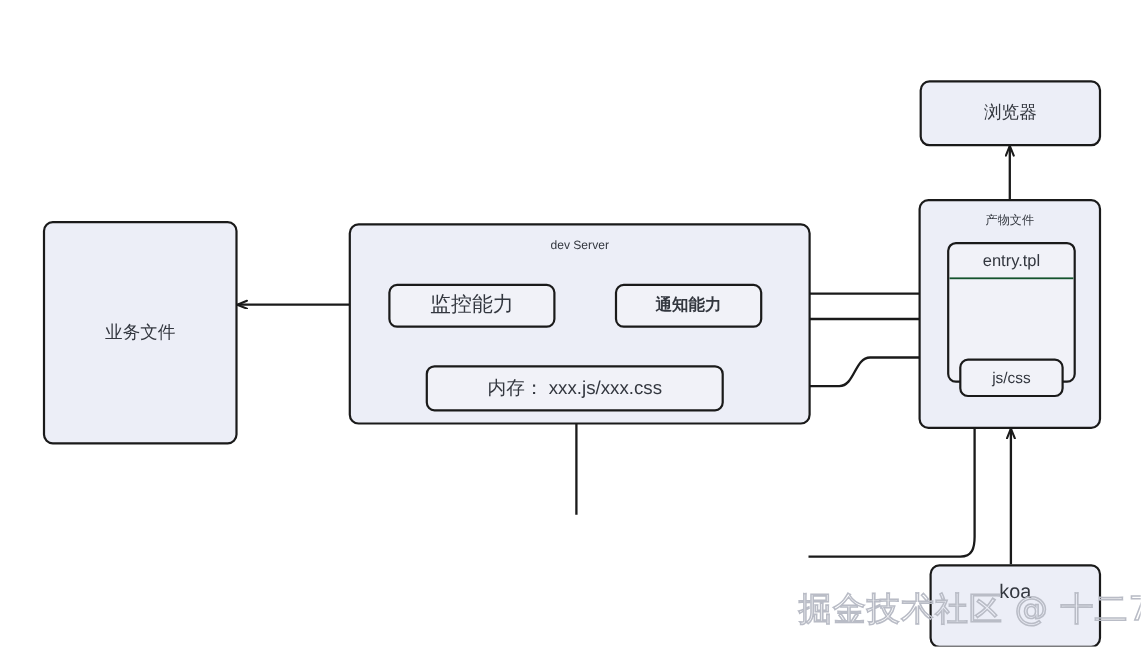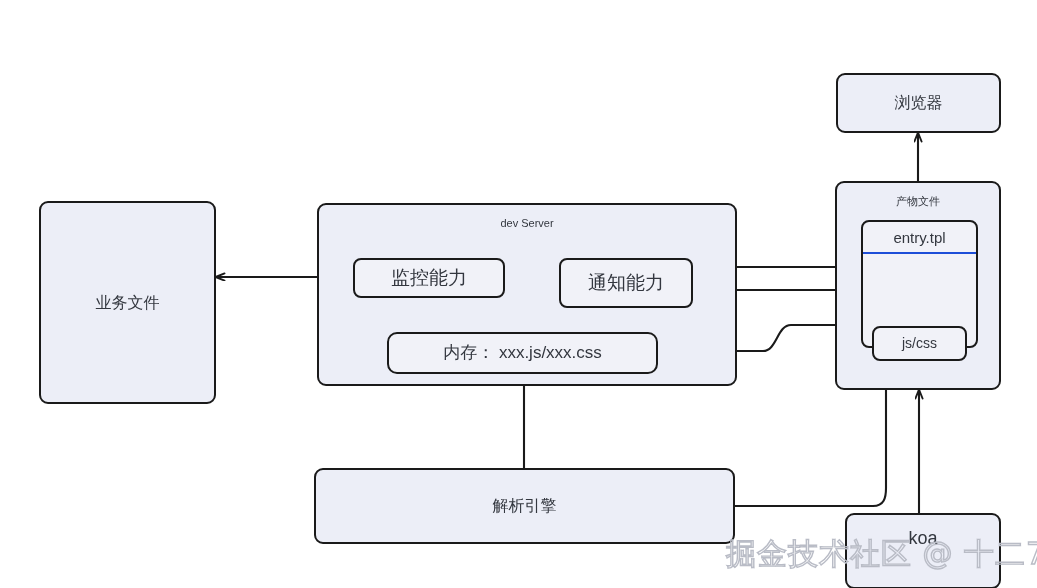--- a/index.html
+++ b/index.html
@@ -55,21 +55,21 @@
     border-radius: 8px;
     z-index: 3;
   }
   .group-head {
     position: absolute;
     left: 0;
     right: 0;
     top: 0;
     height: 32px;
     box-sizing: border-box;
-    border-bottom: 2px solid #1d4ed8;
+    border-bottom: 2px solid #14532d;
     display: flex;
     align-items: center;
     justify-content: center;
     font-size: 15px;
     color: #33373f;
     border-radius: 6px 6px 0 0;
   }
   #wires {
     position: absolute;
     left: 0;
@@ -132,46 +132,43 @@
   </div>
 
   <div class="node panel" style="left:317px; top:203px; width:420px; height:183px;">
     <span class="panel-title">dev Server</span>
   </div>
 
   <div class="node inner" style="left:353px; top:258px; width:152px; height:40px; font-size:19px;">
     <span>监控能力</span>
   </div>
 
-  <div class="node inner" style="left:559px; top:258px; width:134px; height:50px; font-size:19px;">
+  <div class="node inner" style="left:559px; top:258px; width:134px; height:40px; font-size:15px;font-weight:bold;">
     <span>通知能力</span>
   </div>
 
-  <div class="node inner" style="left:387px; top:332px; width:271px; height:42px; font-size:17px;border-radius:10px;">
+  <div class="node inner" style="left:387px; top:332px; width:271px; height:42px; font-size:17px;">
     <span>内存： xxx.js/xxx.css</span>
   </div>
 
   <div class="node panel" style="left:835px; top:181px; width:166px; height:209px;">
     <span class="panel-title">产物文件</span>
   </div>
 
   <div class="group-box" style="left:861px; top:220px; width:117px; height:128px;">
     <div class="group-head">
       <span>entry.tpl</span>
     </div>
   </div>
 
 
   <div class="node inner" style="left:872px; top:310px; width:95px; height:35px; font-size:14px;margin-top:16px;">
     <span>js/css</span>
   </div>
 
-  <div class="node" style="left:314px; top:468px; width:421px; height:76px;">
-    <span>解析引擎</span>
-  </div>
 
   <div class="node" style="left:845px; top:513px; width:156px; height:76px; align-items:flex-start; padding-top:12px; font-size:18px;">
     <span>koa</span>
   </div>
 
   <div class="watermark">掘金技术社区 @ 十二740</div>
 
 </div>
 
 </body></html>

